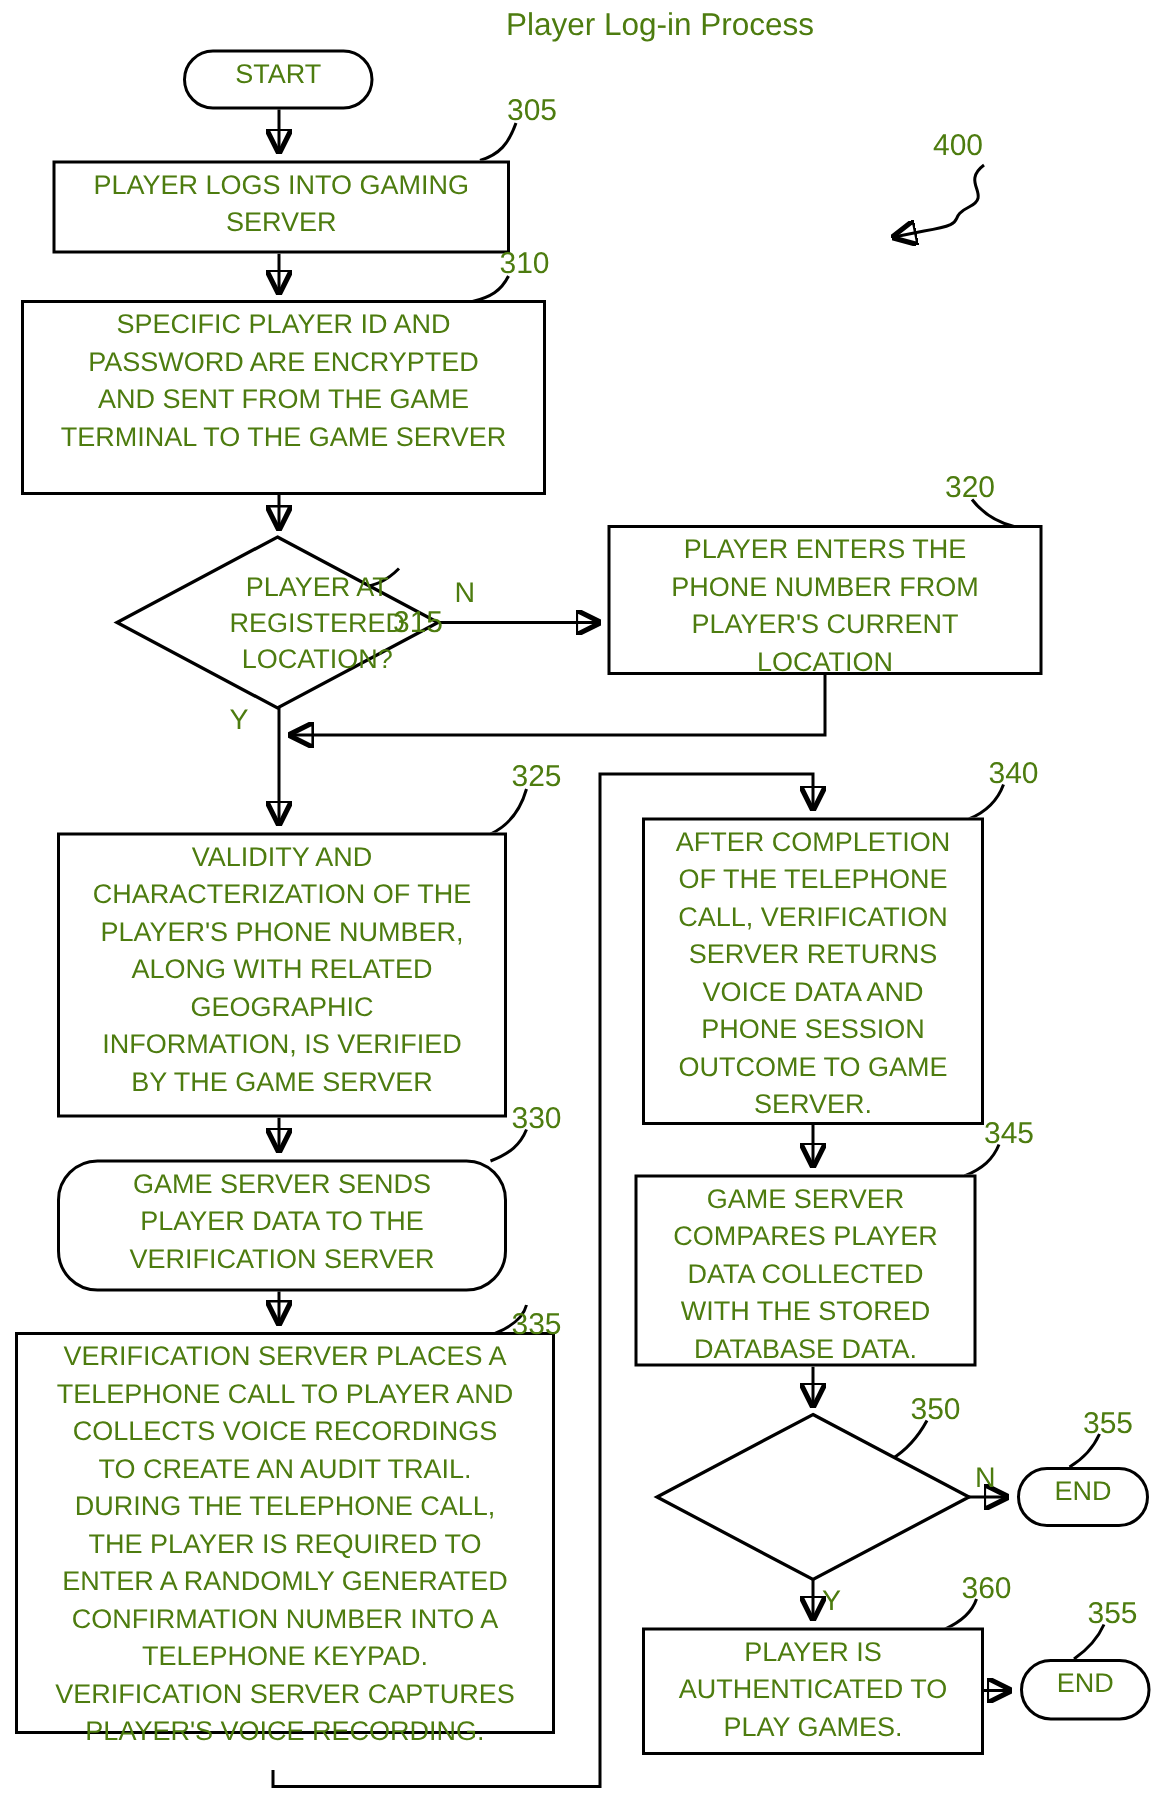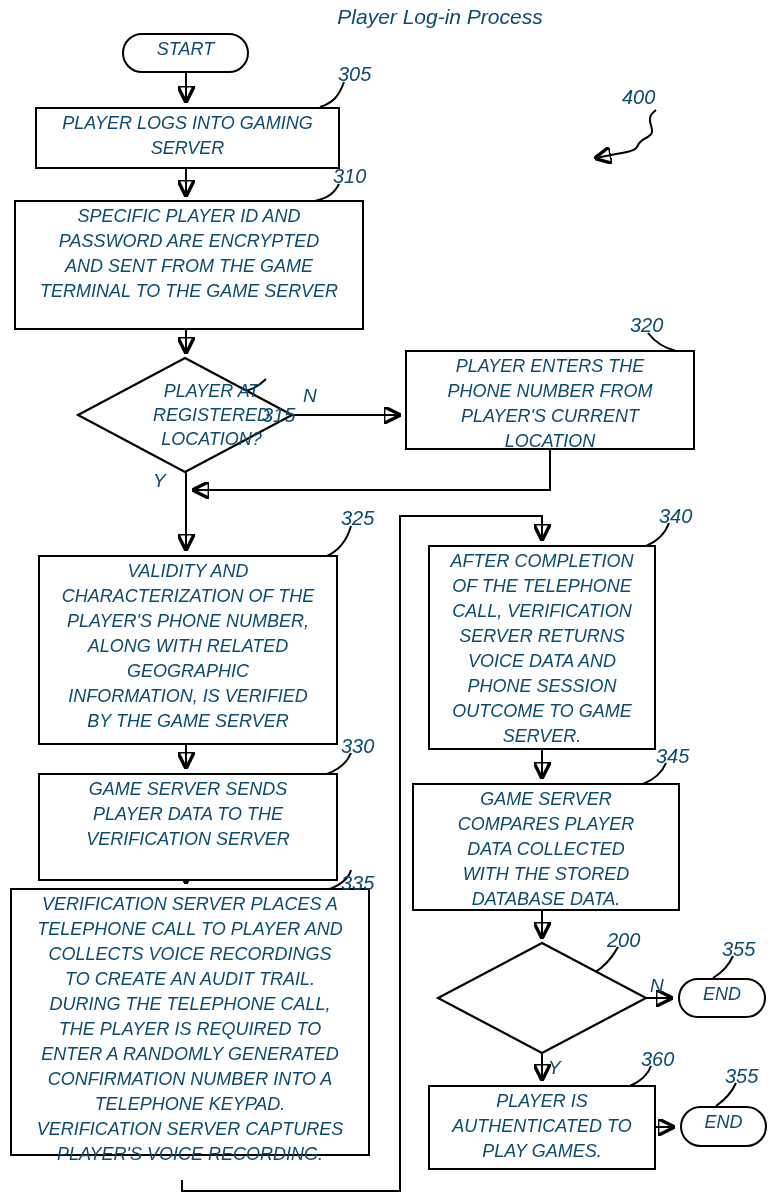--- a/index.html
+++ b/index.html
@@ -3,23 +3,22 @@
 <meta charset="utf-8">
 <style>
   * { box-sizing: border-box; }
   html, body { margin: 0; padding: 0; background: #fff; }
   .diagram {
     position: relative;
     width: 777px;
     height: 1200px;
     background: #fff;
     font-family: "Liberation Sans", sans-serif;
-    color: #0c4a6e;
+    color: #4d7c0f;
     overflow: hidden;
-    font-style: italic;
   }
   .lines { position: absolute; left: 0; top: 0; }
   .lines path, .lines polyline { fill: none; stroke: #000; stroke-width: 2; }
   .lines polygon { fill: #fff; stroke: #000; stroke-width: 2.2; }
   .node {
     position: absolute;
     border: 2px solid #000;
     background: #fff;
     display: flex;
     justify-content: center;
@@ -137,21 +136,21 @@
     <span>VALIDITY AND
 CHARACTERIZATION OF THE
 PLAYER'S PHONE NUMBER,
 ALONG WITH RELATED
 GEOGRAPHIC
 INFORMATION, IS VERIFIED
 BY THE GAME SERVER</span>
   </div>
   <div class="ref" style="left:341px; top:507px;">325</div>
 
-  <div class="node" style="left:38px; top:773px; width:300px; height:108px;">
+  <div class="node" style="left:38px; top:773px; width:300px; height:88px;border-radius:27px;">
     <span>GAME SERVER SENDS
 PLAYER DATA TO THE
 VERIFICATION SERVER</span>
   </div>
   <div class="ref" style="left:341px; top:735px;">330</div>
 
   <div class="node" style="left:10px; top:888px; width:360px; height:268px;">
     <span>VERIFICATION SERVER PLACES A
 TELEPHONE CALL TO PLAYER AND
 COLLECTS VOICE RECORDINGS
@@ -171,30 +170,30 @@
 OF THE TELEPHONE
 CALL, VERIFICATION
 SERVER RETURNS
 VOICE DATA AND
 PHONE SESSION
 OUTCOME TO GAME
 SERVER.</span>
   </div>
   <div class="ref" style="left:659px; top:505px;">340</div>
 
-  <div class="node" style="left:412px; top:783px; width:268px; height:128px;">
+  <div class="node" style="left:423px; top:783px; width:228px; height:128px;">
     <span>GAME SERVER
 COMPARES PLAYER
 DATA COLLECTED
 WITH THE STORED
 DATABASE DATA.</span>
   </div>
   <div class="ref" style="left:656px; top:745px;">345</div>
 
-  <div class="ref" style="left:607px; top:929px;">200</div>
+  <div class="ref" style="left:607px; top:929px;">350</div>
   <div class="edge" style="left:650px; top:975px;">N</div>
   <div class="edge" style="left:548px; top:1057px;">Y</div>
 
   <div class="node oval" style="left:678px; top:978px; width:88px; height:40px;">
     <span>END</span>
   </div>
   <div class="ref" style="left:722px; top:938px;">355</div>
 
   <div class="node" style="left:428px; top:1085px; width:228px; height:85px;">
     <span>PLAYER IS

